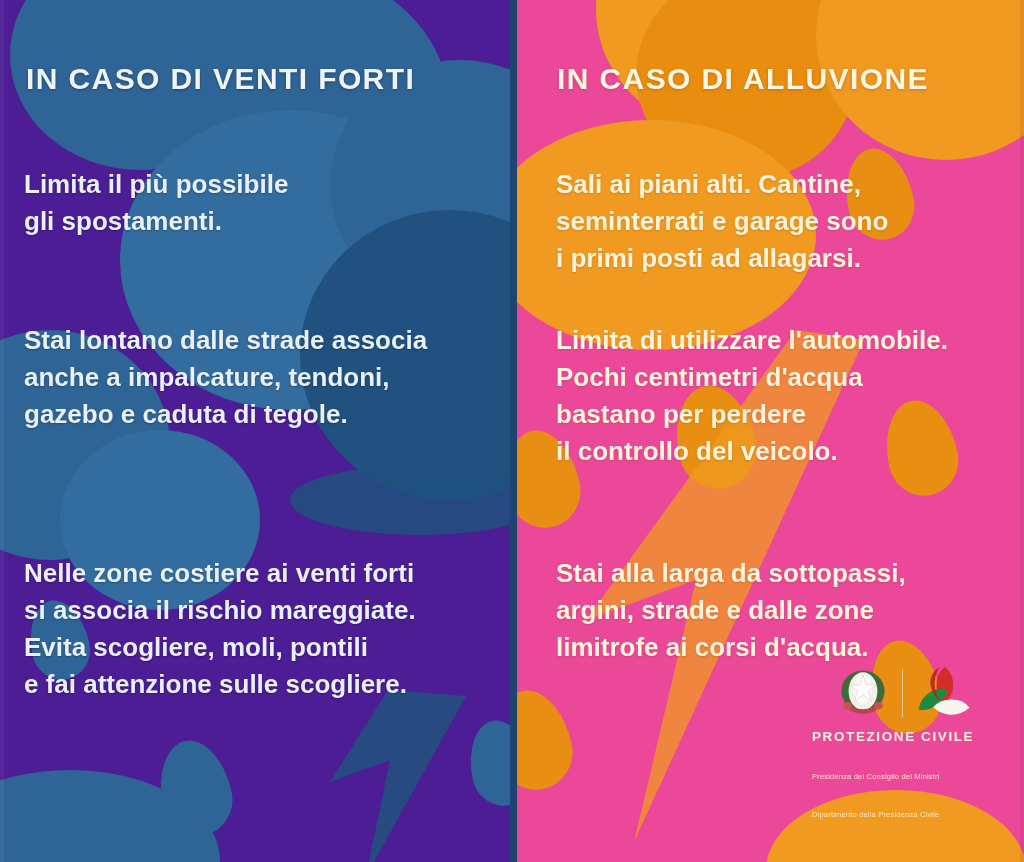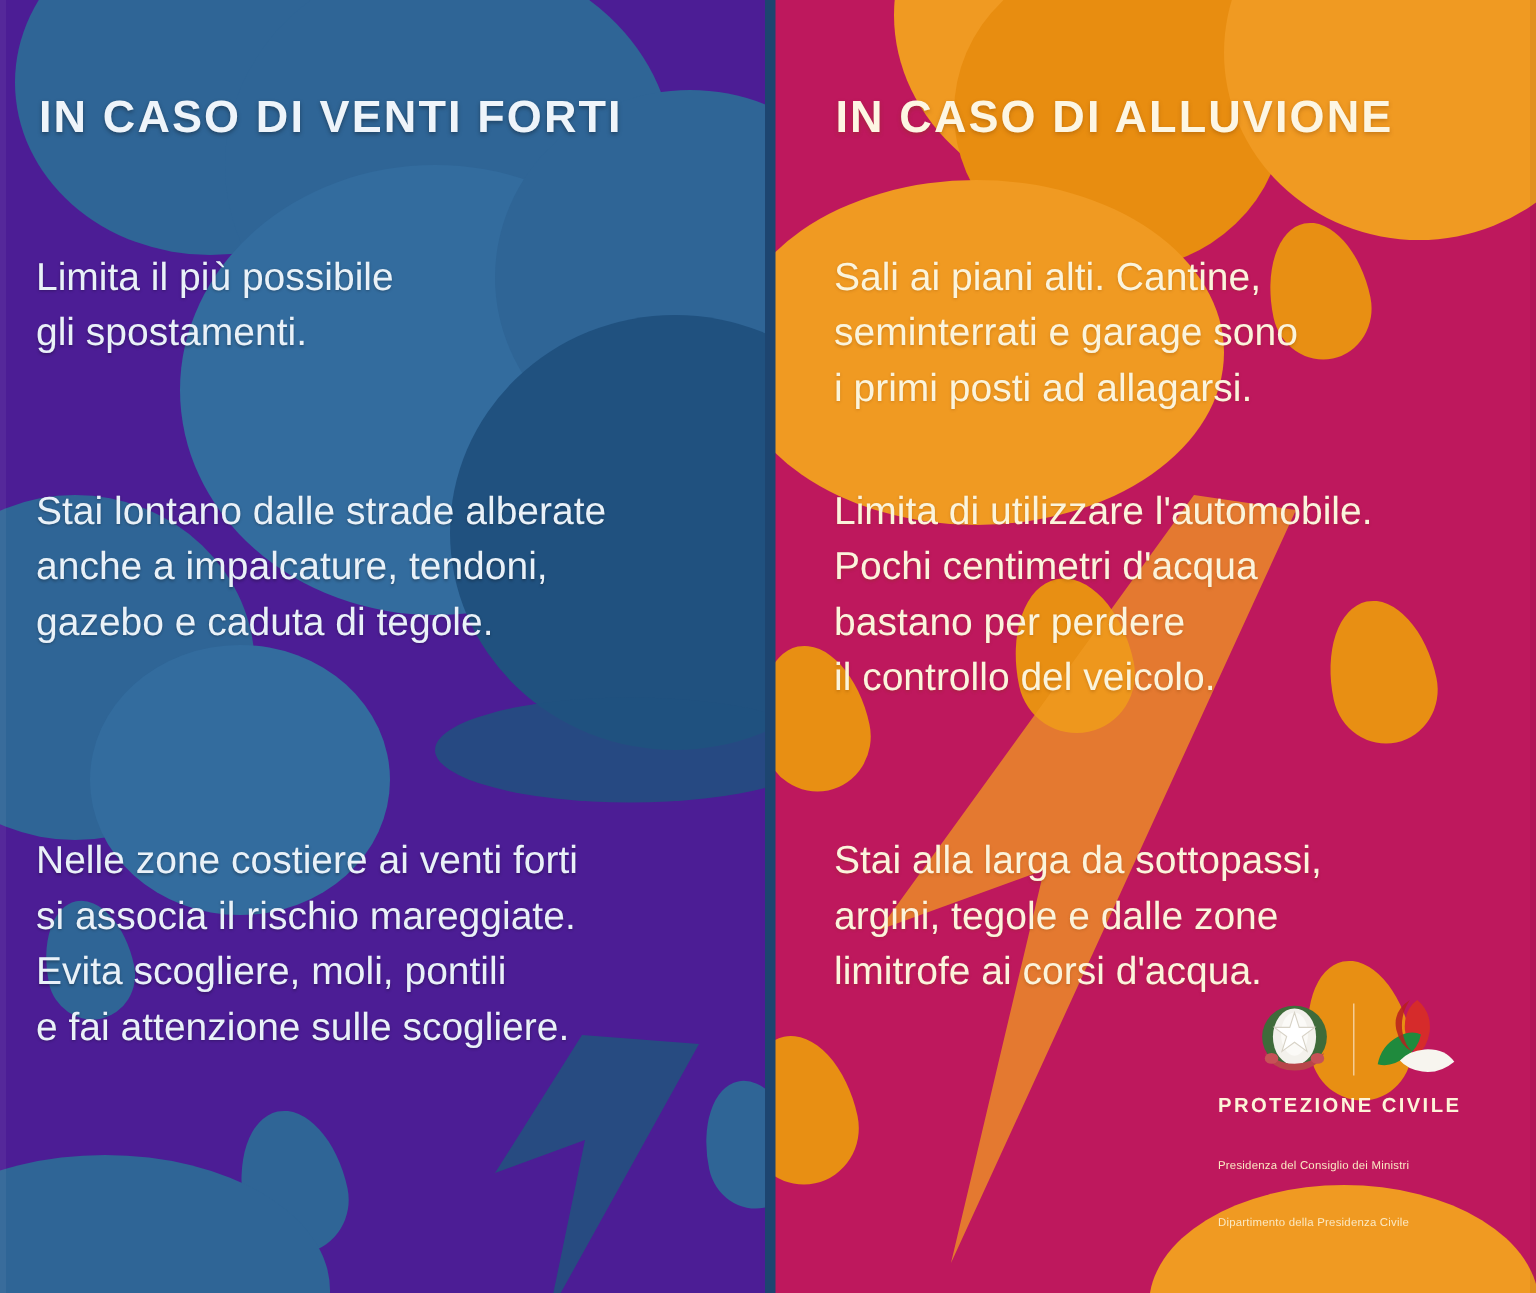--- a/index.html
+++ b/index.html
@@ -23,21 +23,21 @@
     overflow: hidden;
   }
   #panel-wind {
     left: 0;
     width: 516px;
     background: #4c1d95;
   }
   #panel-flood {
     left: 516px;
     width: 508px;
-    background: #be185d;
+    background: #ec4899;
   }
   .divider {
     position: absolute;
     top: 0;
     left: 510px;
     width: 7px;
     height: 100%;
     background: #1d4570;
     z-index: 5;
   }
@@ -101,21 +101,21 @@
   }
   #title-flood {
     left: 41px;
     top: 62px;
     color: #fdf6e3;
     text-shadow: 0 1px 3px rgba(120,60,0,0.35);
   }
   .block {
     position: absolute;
     font-size: 26px;
-    font-weight: normal;
+    font-weight: bold;
     line-height: 37px;
   }
   .block-wind {
     left: 24px;
     color: #e9f1f8;
     text-shadow: 0 1px 2px rgba(0,0,0,0.28);
   }
   .block-flood {
     left: 40px;
     color: #fbf4dc;
@@ -198,21 +198,21 @@
 
     <div class="col-inner">
       <div class="title" id="title-wind">IN CASO DI VENTI FORTI</div>
 
       <div class="block block-wind" id="wind-b0">
         <span class="line">Limita il più possibile</span>
         <span class="line">gli spostamenti.</span>
       </div>
 
       <div class="block block-wind" id="wind-b1">
-        <span class="line">Stai lontano dalle strade alberate</span>
+        <span class="line">Stai lontano dalle strade associa</span>
         <span class="line">anche a impalcature, tendoni,</span>
         <span class="line">gazebo e caduta di tegole.</span>
       </div>
 
       <div class="block block-wind" id="wind-b2">
         <span class="line">Nelle zone costiere ai venti forti</span>
         <span class="line">si associa il rischio mareggiate.</span>
         <span class="line">Evita scogliere, moli, pontili</span>
         <span class="line">e fai attenzione sulle scogliere.</span>
       </div>
@@ -249,21 +249,21 @@
 
       <div class="block block-flood" id="flood-b1">
         <span class="line">Limita di utilizzare l'automobile.</span>
         <span class="line">Pochi centimetri d'acqua</span>
         <span class="line">bastano per perdere</span>
         <span class="line">il controllo del veicolo.</span>
       </div>
 
       <div class="block block-flood" id="flood-b2">
         <span class="line">Stai alla larga da sottopassi,</span>
-        <span class="line">argini, tegole e dalle zone</span>
+        <span class="line">argini, strade e dalle zone</span>
         <span class="line">limitrofe ai corsi d'acqua.</span>
       </div>
     </div>
   </div>
 
   <div class="divider"></div>
   <div class="edge-strip" id="edge-left"></div>
   <div class="edge-strip" id="edge-right"></div>
 
   <div id="logo">

